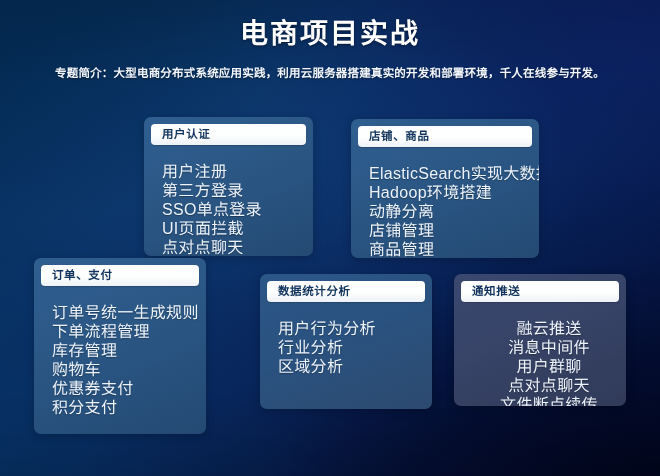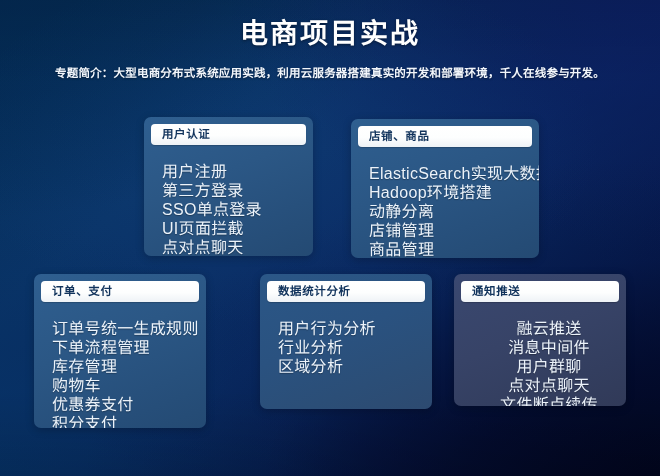--- a/index.html
+++ b/index.html
@@ -123,21 +123,21 @@
     background: linear-gradient(158deg, #2b5787 0%, #2a5280 45%, #2b4e77 75%, #2d4a70 100%);
   }
   .card.tone-dark {
     background: linear-gradient(158deg, #3a4870 0%, #374367 45%, #333e5f 76%, #313a58 100%);
     text-align: center;
   }
 
   
   #card-user-auth      { left: 144px; top: 117px; width: 169px; height: 139px; }
   #card-shop-product   { left: 351px; top: 119px; width: 188px; height: 139px; }
-  #card-order-payment  { left: 34px;  top: 274px; width: 172px; height: 154px; }
+  #card-order-payment  { left: 34px;  top: 258px; width: 172px; height: 176px; }
   #card-data-analysis  { left: 260px; top: 274px; width: 172px; height: 135px; }
   #card-notify-push    { left: 454px; top: 274px; width: 172px; height: 132px; }
 </style>
 </head>
 <body>
 
 <div id="poster">
 
   <div class="header">
     <h1 class="poster-title">电商项目实战</h1>

